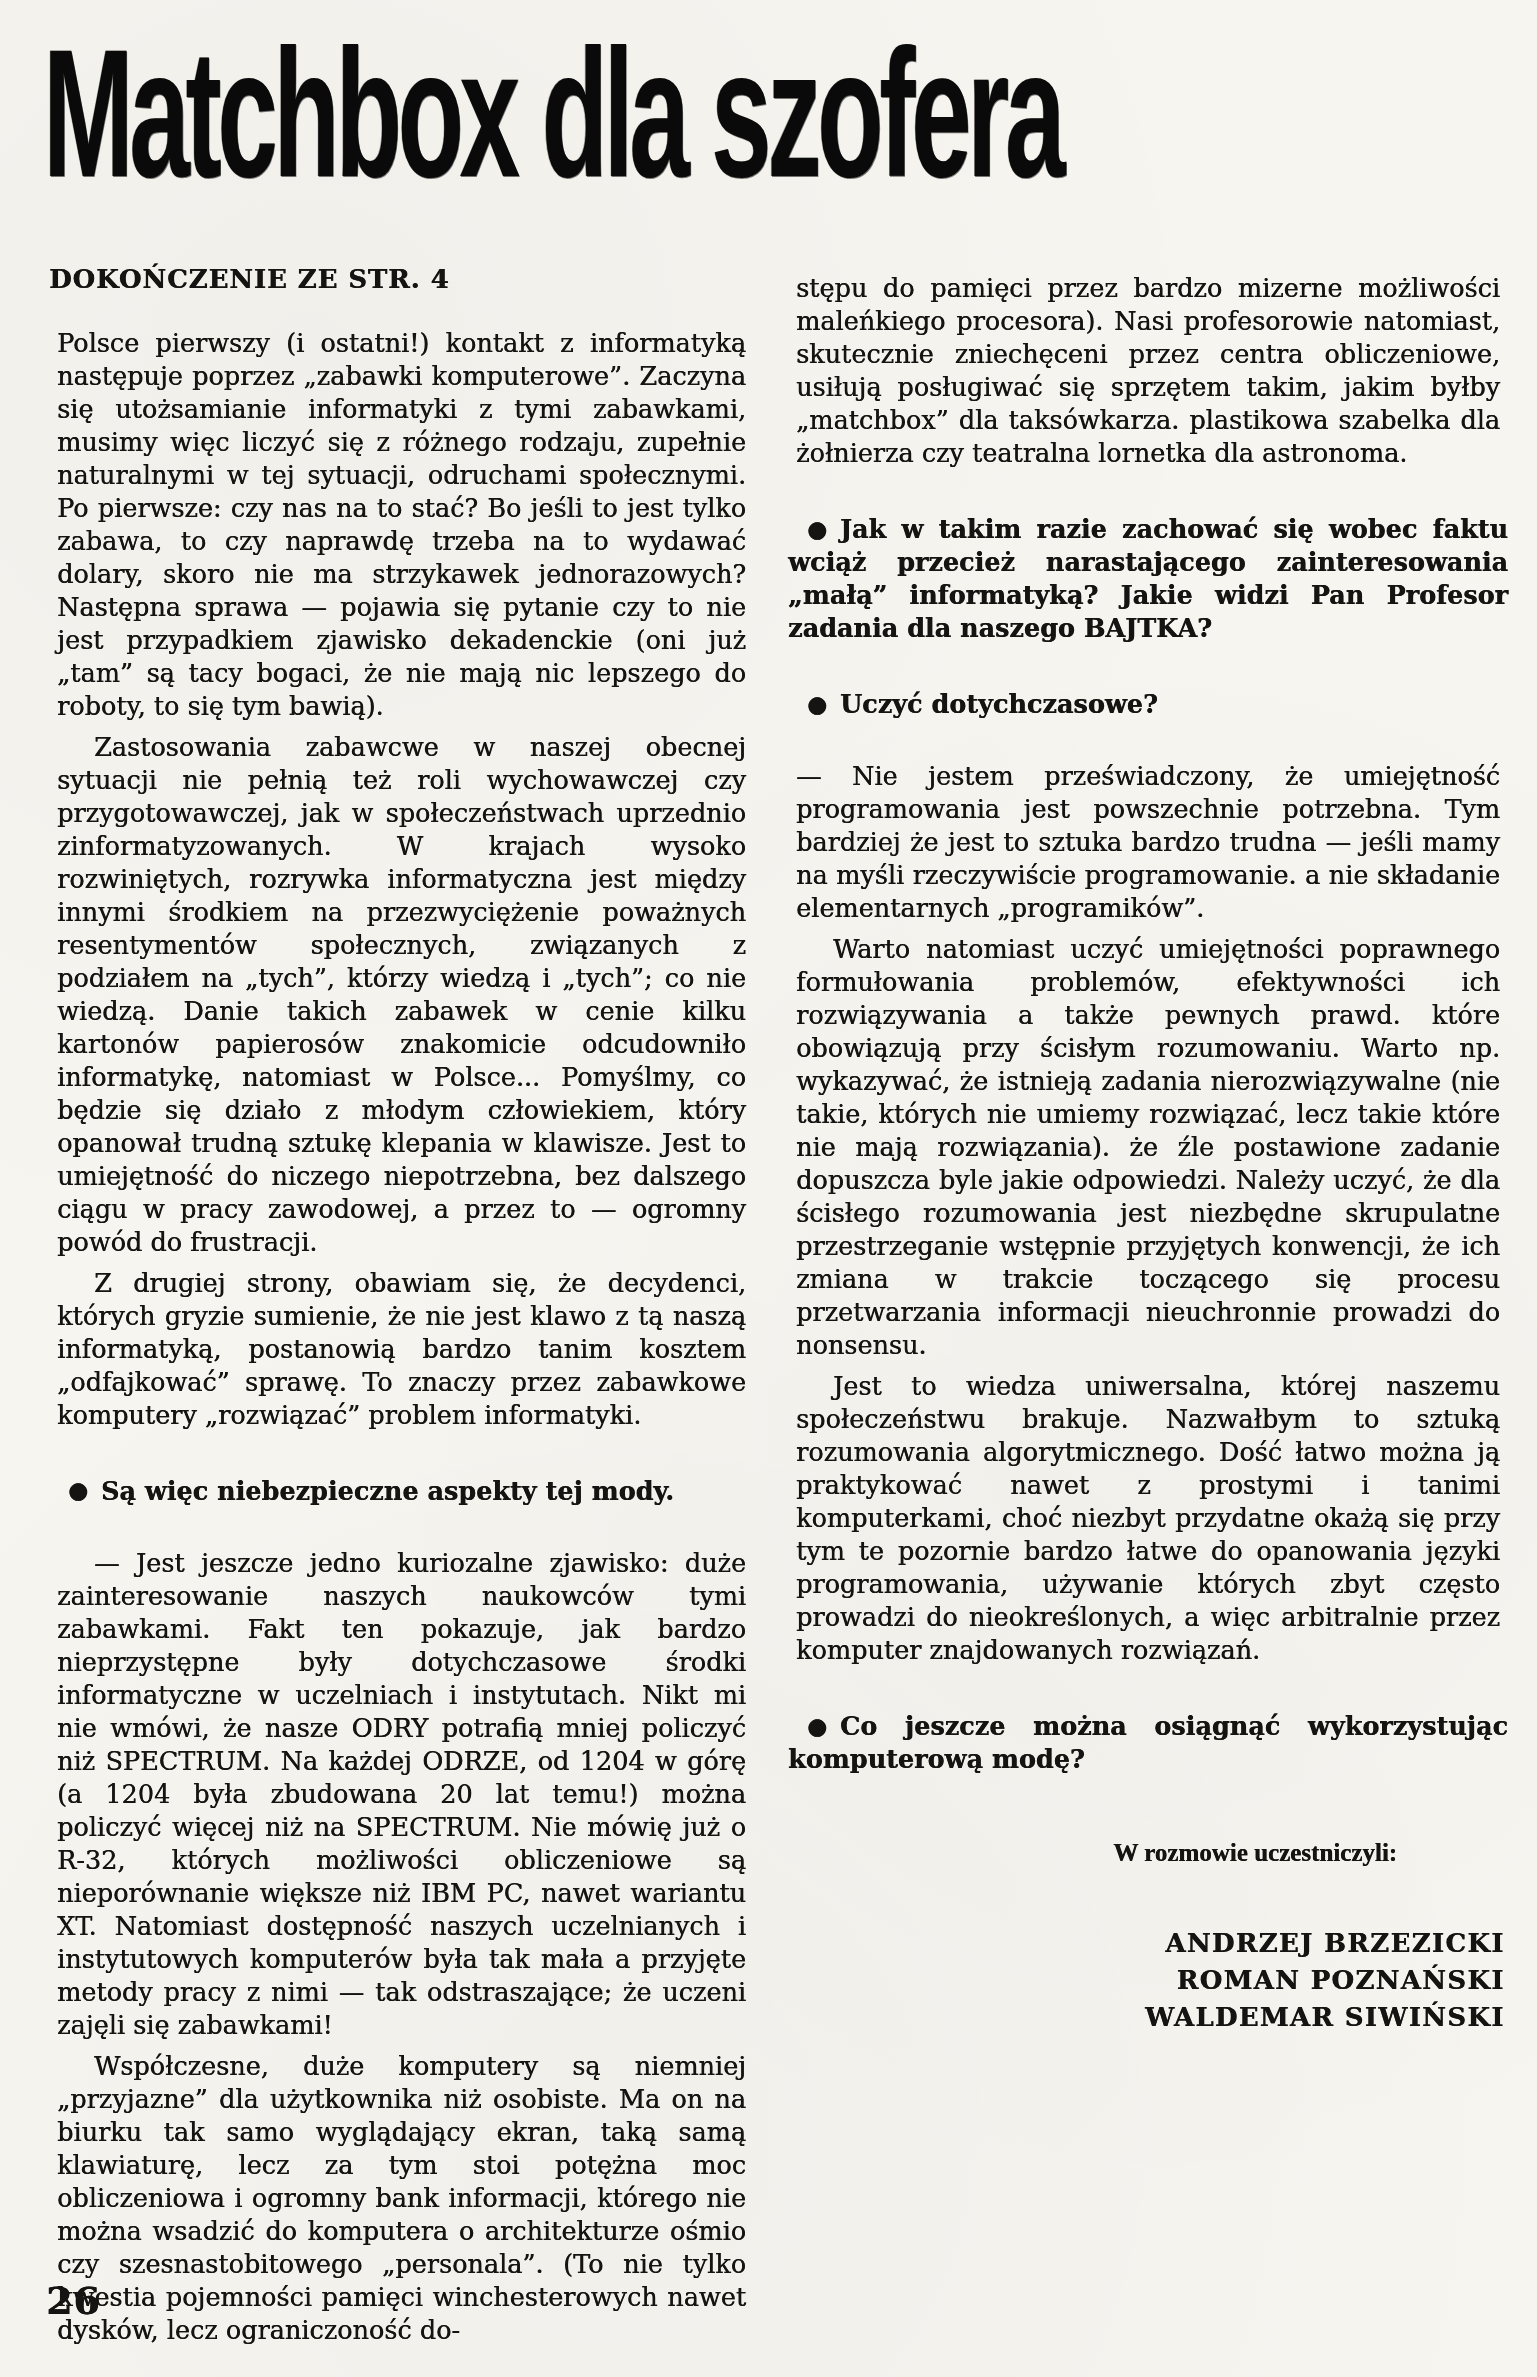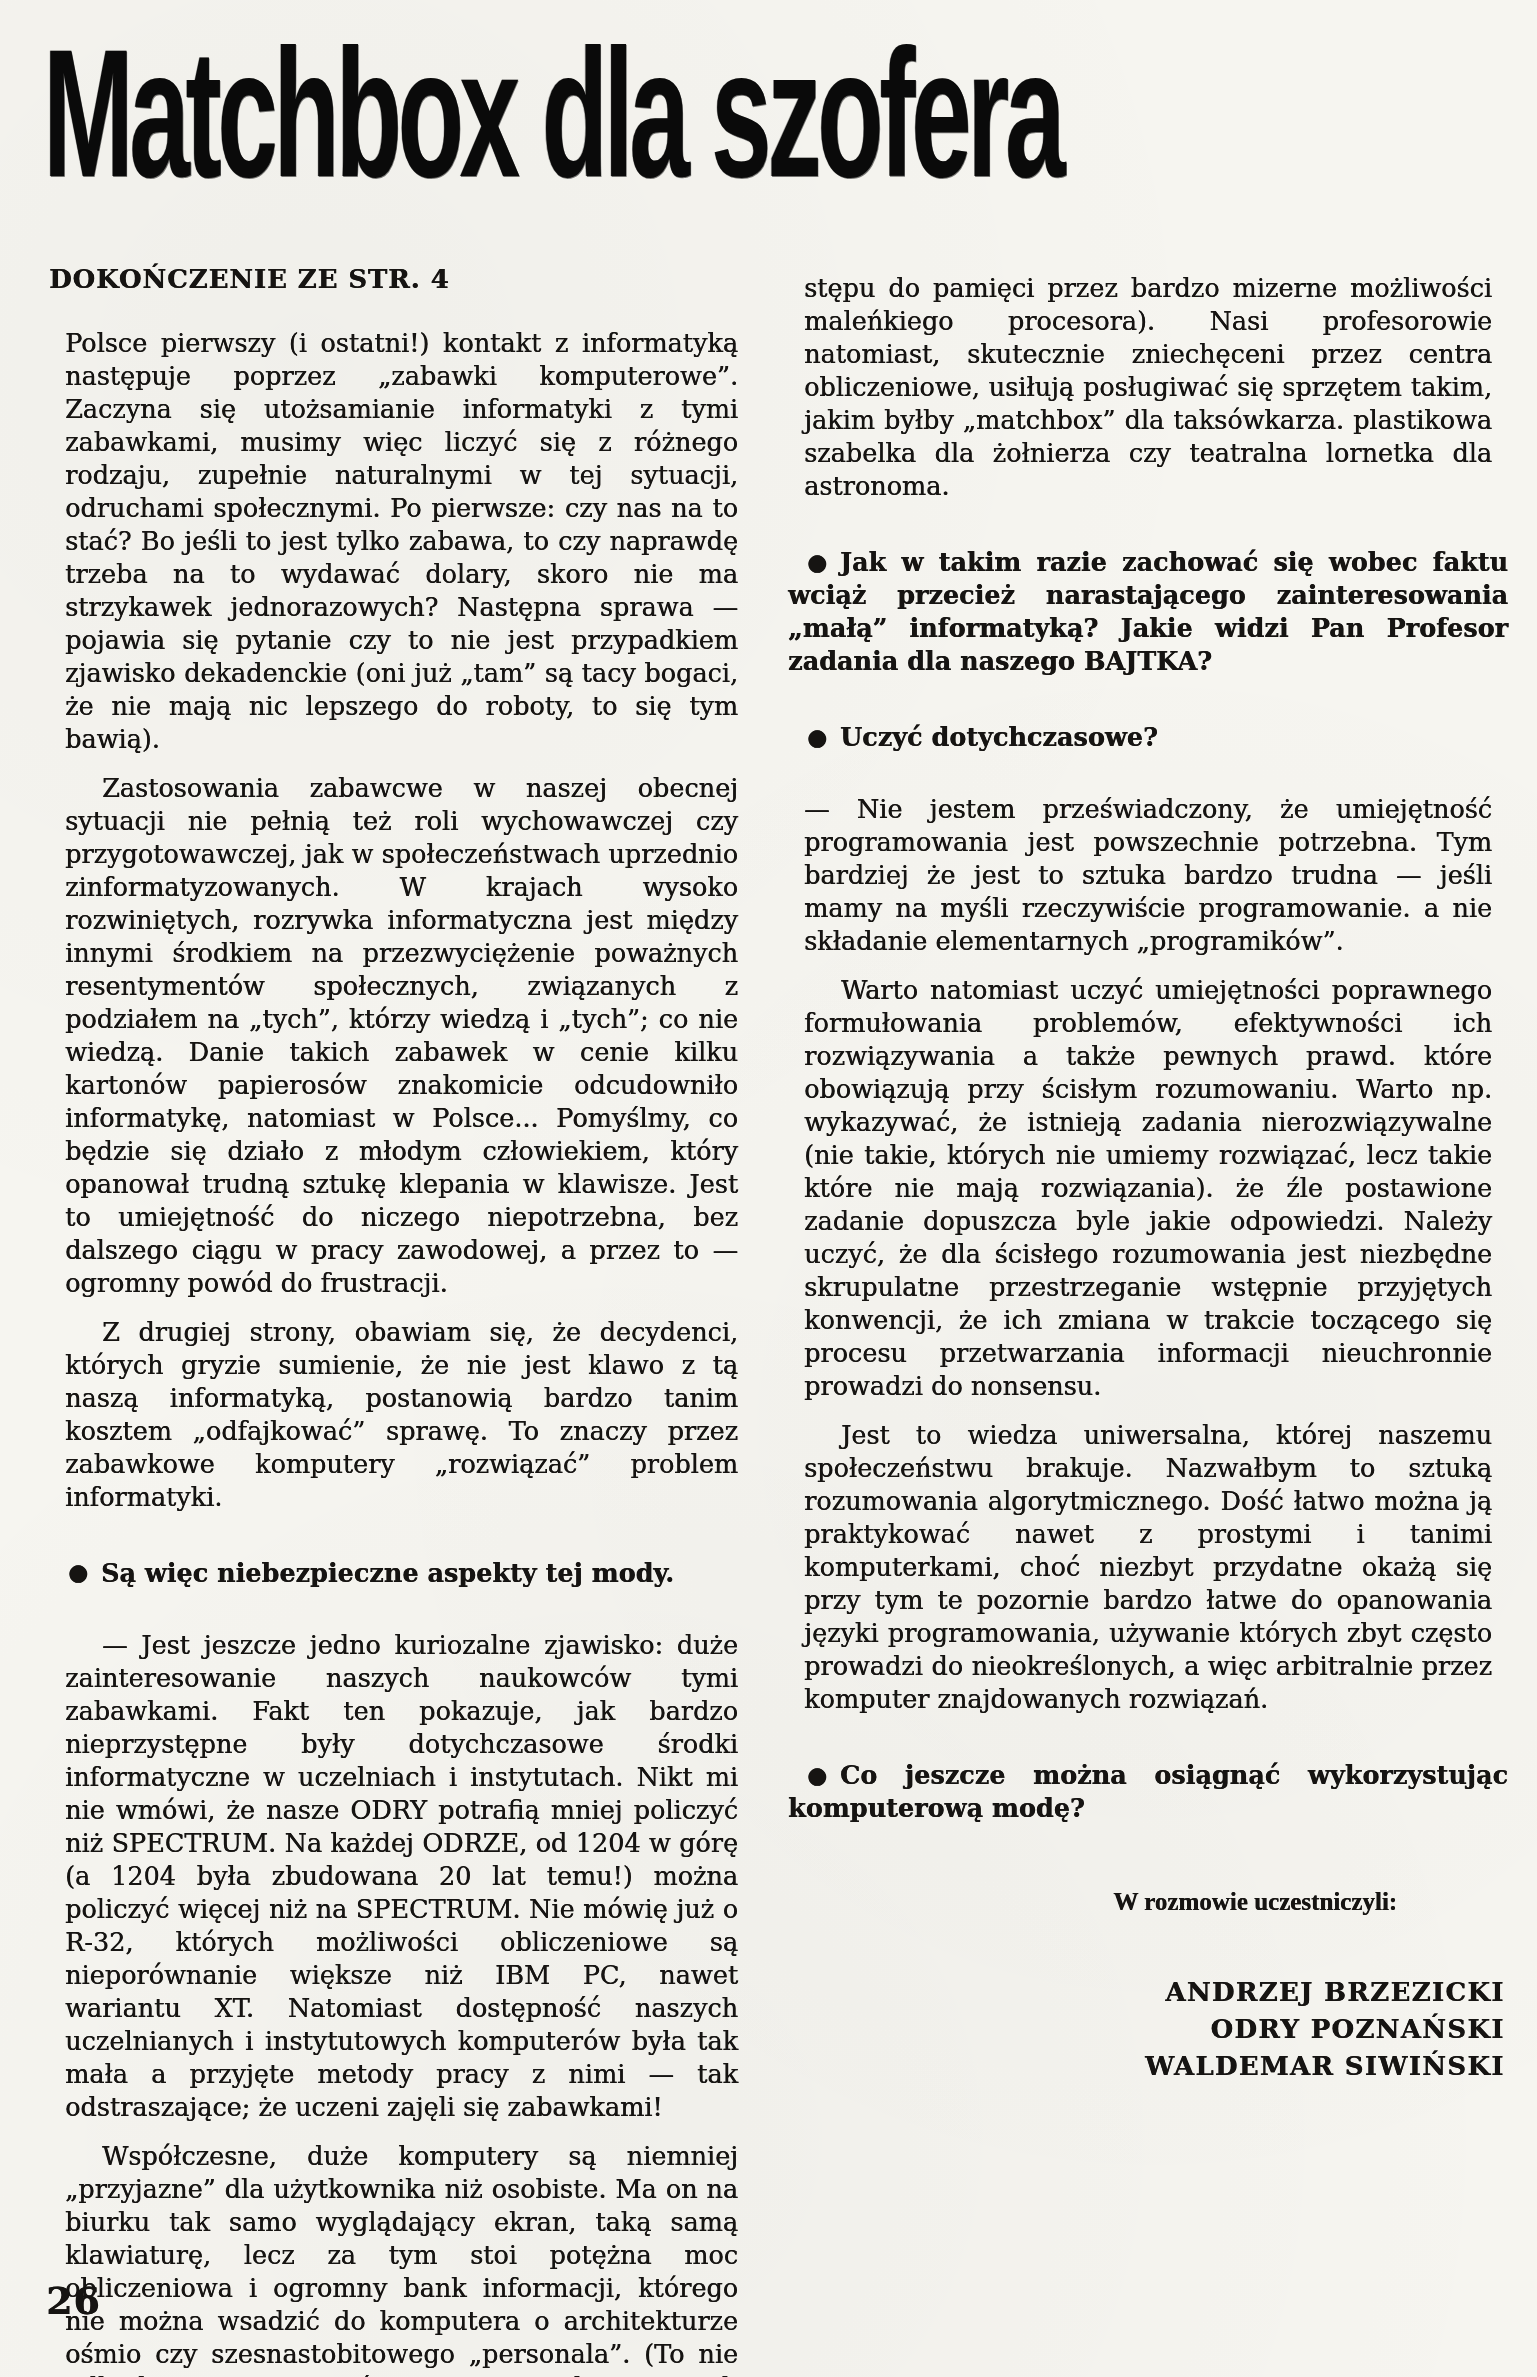--- a/index.html
+++ b/index.html
@@ -32,21 +32,21 @@
     font-size:25.5px;line-height:33px;
     text-align:justify;
     text-shadow:0.4px 0 0 currentColor;
   }
   .col.left{left:49px;width:705px;}
   .col.right{left:788px;width:720px;padding-top:6.8px;}
   .kicker{
     font-size:26px;font-weight:bold;letter-spacing:0.9px;
     margin:0 0 31px 0;text-align:left;
   }
-  p{margin:16px;}
+  p{margin:8px;}
   p.para{margin-top:2.6px;}
   p.indent{text-indent:37px;}
   .question{
     font-weight:bold;margin:43px 0 39px 0;text-indent:19px;
   }
   .bullet{
     display:inline-block;font-size:23px;margin-right:12.8px;
     position:relative;top:-1.7px;text-indent:0;
   }
   .boldpara{font-weight:bold;}
@@ -84,19 +84,19 @@
   <p class="para">stępu do pamięci przez bardzo mizerne możliwości maleńkiego procesora). Nasi profesorowie natomiast, skutecznie zniechęceni przez centra obliczeniowe, usiłują posługiwać się sprzętem takim, jakim byłby „matchbox” dla taksówkarza. plastikowa szabelka dla żołnierza czy teatralna lornetka dla astronoma.</p>
   <p class="question"><span class="bullet">●</span><span>Jak w takim razie zachować się wobec faktu wciąż przecież narastającego zainteresowania „małą” informatyką? Jakie widzi Pan Profesor zadania dla naszego BAJTKA?</span></p>
   <p class="question"><span class="bullet">●</span><span>Uczyć dotychczasowe?</span></p>
   <p class="para">— Nie jestem przeświadczony, że umiejętność programowania jest powszechnie potrzebna. Tym bardziej że jest to sztuka bardzo trudna — jeśli mamy na myśli rzeczywiście programowanie. a nie składanie elementarnych „programików”.</p>
   <p class="para indent">Warto natomiast uczyć umiejętności poprawnego formułowania problemów, efektywności ich rozwiązywania a także pewnych prawd. które obowiązują przy ścisłym rozumowaniu. Warto np. wykazywać, że istnieją zadania nierozwiązywalne (nie takie, których nie umiemy rozwiązać, lecz takie które nie mają rozwiązania). że źle postawione zadanie dopuszcza byle jakie odpowiedzi. Należy uczyć, że dla ścisłego rozumowania jest niezbędne skrupulatne przestrzeganie wstępnie przyjętych konwencji, że ich zmiana w trakcie toczącego się procesu przetwarzania informacji nieuchronnie prowadzi do nonsensu.</p>
   <p class="para indent">Jest to wiedza uniwersalna, której naszemu społeczeństwu brakuje. Nazwałbym to sztuką rozumowania algorytmicznego. Dość łatwo można ją praktykować nawet z prostymi i tanimi komputerkami, choć niezbyt przydatne okażą się przy tym te pozornie bardzo łatwe do opanowania języki programowania, używanie których zbyt często prowadzi do nieokreślonych, a więc arbitralnie przez komputer znajdowanych rozwiązań.</p>
   <p class="question"><span class="bullet">●</span><span>Co jeszcze można osiągnąć wykorzystując komputerową modę?</span></p>
   <div class="byline">W rozmowie uczestniczyli:</div>
   <div class="names">
     <div>ANDRZEJ BRZEZICKI</div>
-    <div>ODRY POZNAŃSKI</div>
+    <div>ROMAN POZNAŃSKI</div>
     <div>WALDEMAR SIWIŃSKI</div>
   </div>
 </div>
 
 <div class="pageno">26</div>
 
 
 </body></html>

